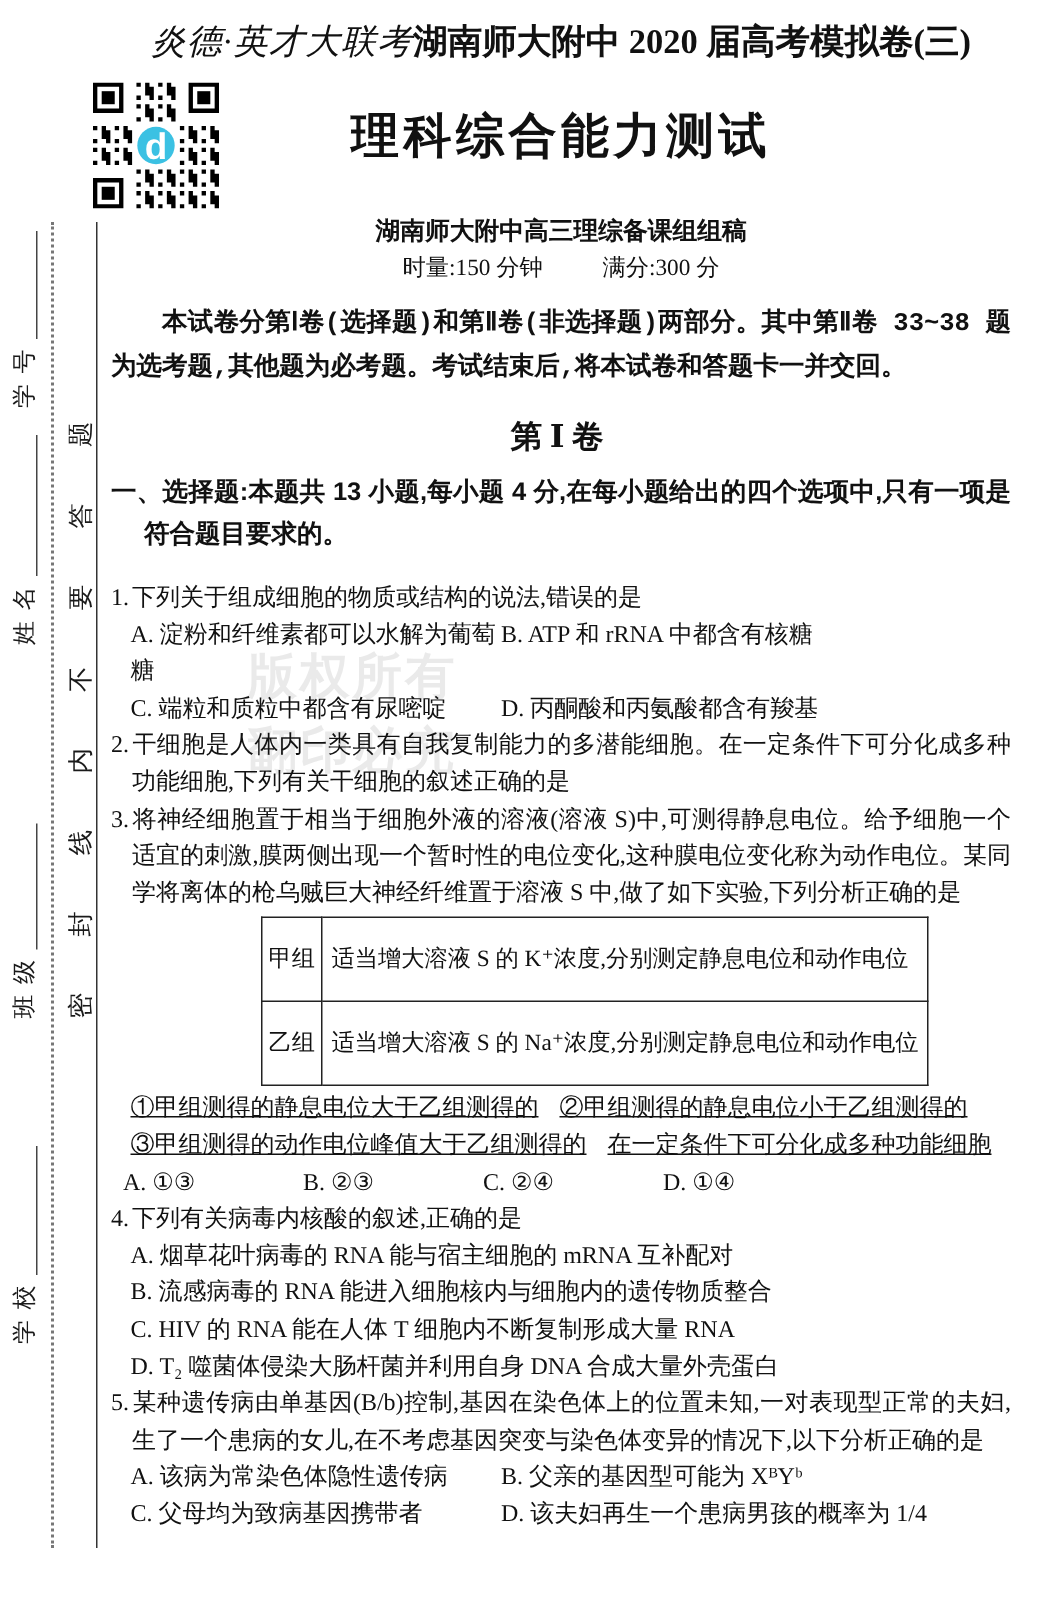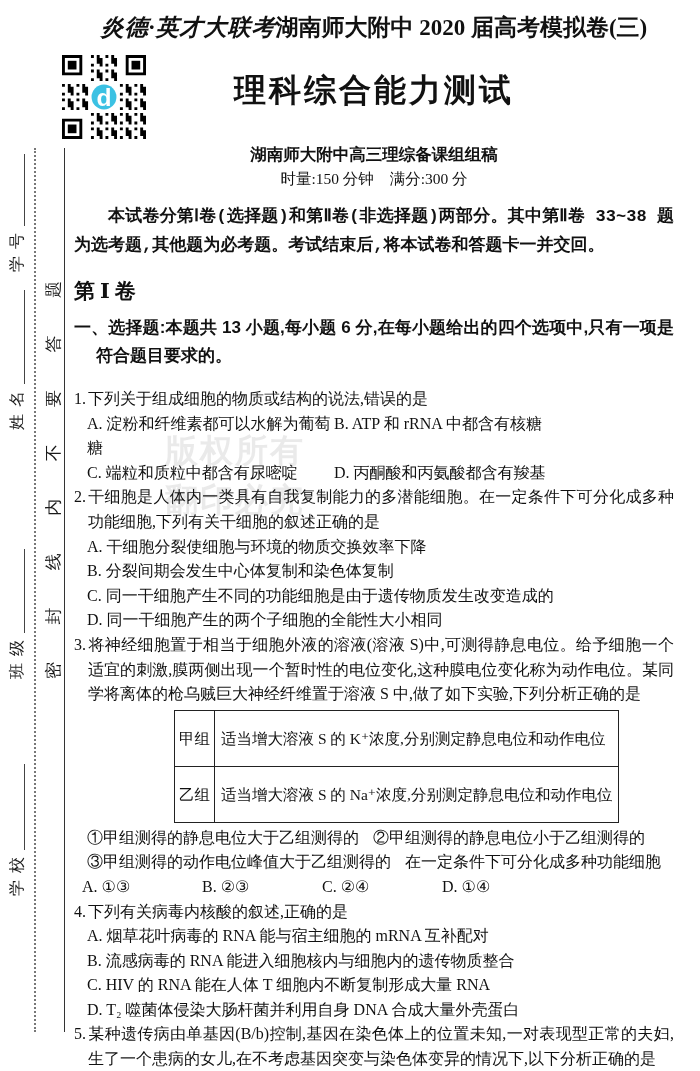--- a/index.html
+++ b/index.html
@@ -33,44 +33,44 @@
   .qr{position:absolute;left:62px;top:55px;width:84px;height:84px;}
   
   .watermark{
     position:absolute;left:150px;top:426px;width:170px;z-index:0;
     font-family:var(--sans);font-weight:bold;font-size:33px;line-height:49px;
     letter-spacing:2px;color:rgba(90,90,90,0.13);text-align:center;white-space:nowrap;
   }
   
   main{position:absolute;left:74px;right:26px;top:0;z-index:1;padding-top:13px;}
   .brand-line{text-align:center;font-size:23px;line-height:30px;white-space:nowrap;}
-  .brand{font-style:italic;font-weight:700;letter-spacing:1px;}
+  .brand{font-style:italic;font-weight:400;letter-spacing:1px;}
   .examname{font-weight:600;}
   .main-title{margin-top:27px;text-align:center;font-family:var(--sans);font-weight:bold;
     font-size:32px;line-height:40px;letter-spacing:3px;}
   .subtitle{margin-top:33px;text-align:center;font-family:var(--sans);font-weight:bold;
     font-size:16.5px;line-height:22px;}
   .time-row{margin-top:3px;text-align:center;font-size:15.5px;line-height:22px;}
-  .time-row span{margin:0 6px;}
+  .time-row span{margin:0 18px;}
   .intro{margin-top:12px;font-family:Liberation Mono, monospace;font-weight:bold;font-size:17px;
     line-height:29px;text-indent:2em;text-align:justify;}
   .atomic{margin-top:2px;line-height:26px;white-space:nowrap;}
   .atomic .alabel{font-family:var(--sans);font-weight:bold;font-size:16.5px;}
   .atomic .avals{font-size:16px;}
-  .sec-title{margin-top:7px;font-size:21px;line-height:28px;
+  .sec-title{margin-top:7px;text-align:center;font-size:21px;line-height:28px;
     font-weight:600;letter-spacing:5px;}
   .instr{margin-top:9px;font-family:var(--sans);font-weight:bold;font-size:17px;
     line-height:28px;padding-left:22px;text-indent:-22px;text-align:justify;}
   
   .qs{font-size:16px;line-height:24.6px;}
   .q-stem{padding-left:14px;text-indent:-14px;text-align:justify;}
   .q-num{margin-right:2px;}
   .q-opts{padding-left:13px;}
   .grid2{display:grid;grid-template-columns:247px 1fr;}
-  .statements{padding-left:13px;display:flex;gap:14px;white-space:nowrap;}
+  .statements{padding-left:13px;display:flex;gap:14px;white-space:nowrap;text-decoration:underline;}
   .row4{display:flex;padding-left:8px;}
   .row4 span{width:120px;}
   .row4 span:last-child{width:auto;}
   table.qtable{border-collapse:collapse;margin:3px 0 3px 100px;font-size:15.5px;}
   table.qtable td{border:1px solid #222;padding:0 6px;line-height:23px;white-space:nowrap;}
   table.qtable td.grp{text-align:right;padding:16px 4px;}
   
   footer{position:absolute;left:0;right:0;top:1084px;text-align:center;
     font-size:15.5px;color:#111;z-index:1;}
 </style>
@@ -141,45 +141,39 @@
 
   <div class="time-row">
     <span>时量:150 分钟</span>
     <span>满分:300 分</span>
   </div>
 
   <p class="intro">本试卷分第Ⅰ卷(选择题)和第Ⅱ卷(非选择题)两部分。其中第Ⅱ卷 33~38 题为选考题,其他题为必考题。考试结束后,将本试卷和答题卡一并交回。</p>
 
 
   <div class="sec-title">第Ⅰ卷</div>
-  <p class="instr">一、选择题:本题共 13 小题,每小题 6 分,在每小题给出的四个选项中,只有一项是符合题目要求的。</p>
+  <p class="instr">一、选择题:本题共 13 小题,每小题 4 分,在每小题给出的四个选项中,只有一项是符合题目要求的。</p>
 
   <div class="qs">
 
     <div class="q">
       <div class="q-stem">
         <span class="q-num">1.</span><span>下列关于组成细胞的物质或结构的说法,错误的是</span>
       </div>
       <div class="q-opts grid2">
         <div>A. 淀粉和纤维素都可以水解为葡萄糖</div>
         <div>B. ATP 和 rRNA 中都含有核糖</div>
         <div>C. 端粒和质粒中都含有尿嘧啶</div>
         <div>D. 丙酮酸和丙氨酸都含有羧基</div>
       </div>
     </div>
 
     <div class="q">
       <div class="q-stem">
         <span class="q-num">2.</span><span>干细胞是人体内一类具有自我复制能力的多潜能细胞。在一定条件下可分化成多种功能细胞,下列有关干细胞的叙述正确的是</span>
-      </div>
-      <div class="q-opts">
-        <div>A. 干细胞分裂使细胞与环境的物质交换效率下降</div>
-        <div>B. 分裂间期会发生中心体复制和染色体复制</div>
-        <div>C. 同一干细胞产生不同的功能细胞是由于遗传物质发生改变造成的</div>
-        <div>D. 同一干细胞产生的两个子细胞的全能性大小相同</div>
       </div>
     </div>
 
     <div class="q">
       <div class="q-stem">
         <span class="q-num">3.</span><span>将神经细胞置于相当于细胞外液的溶液(溶液 S)中,可测得静息电位。给予细胞一个适宜的刺激,膜两侧出现一个暂时性的电位变化,这种膜电位变化称为动作电位。某同学将离体的枪乌贼巨大神经纤维置于溶液 S 中,做了如下实验,下列分析正确的是</span>
       </div>
       <table class="qtable">
         <tbody>
           <tr>

